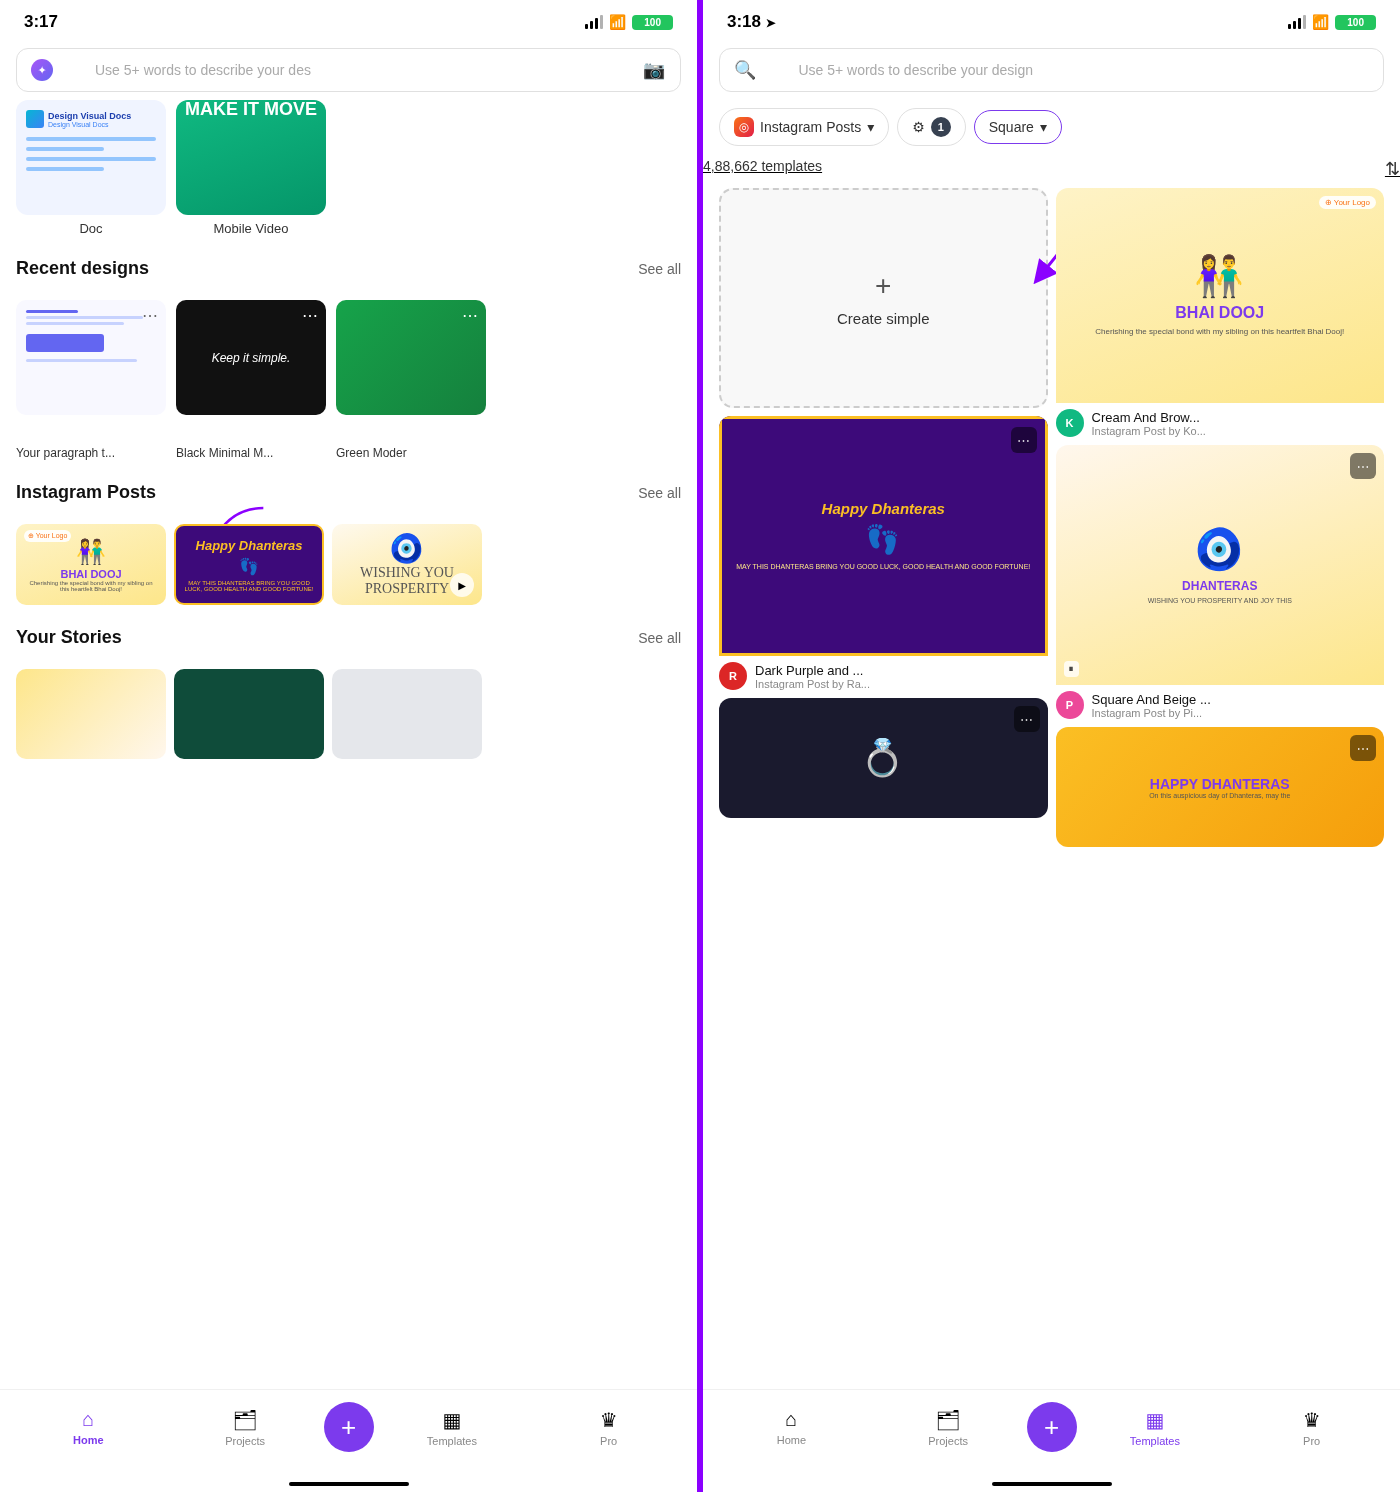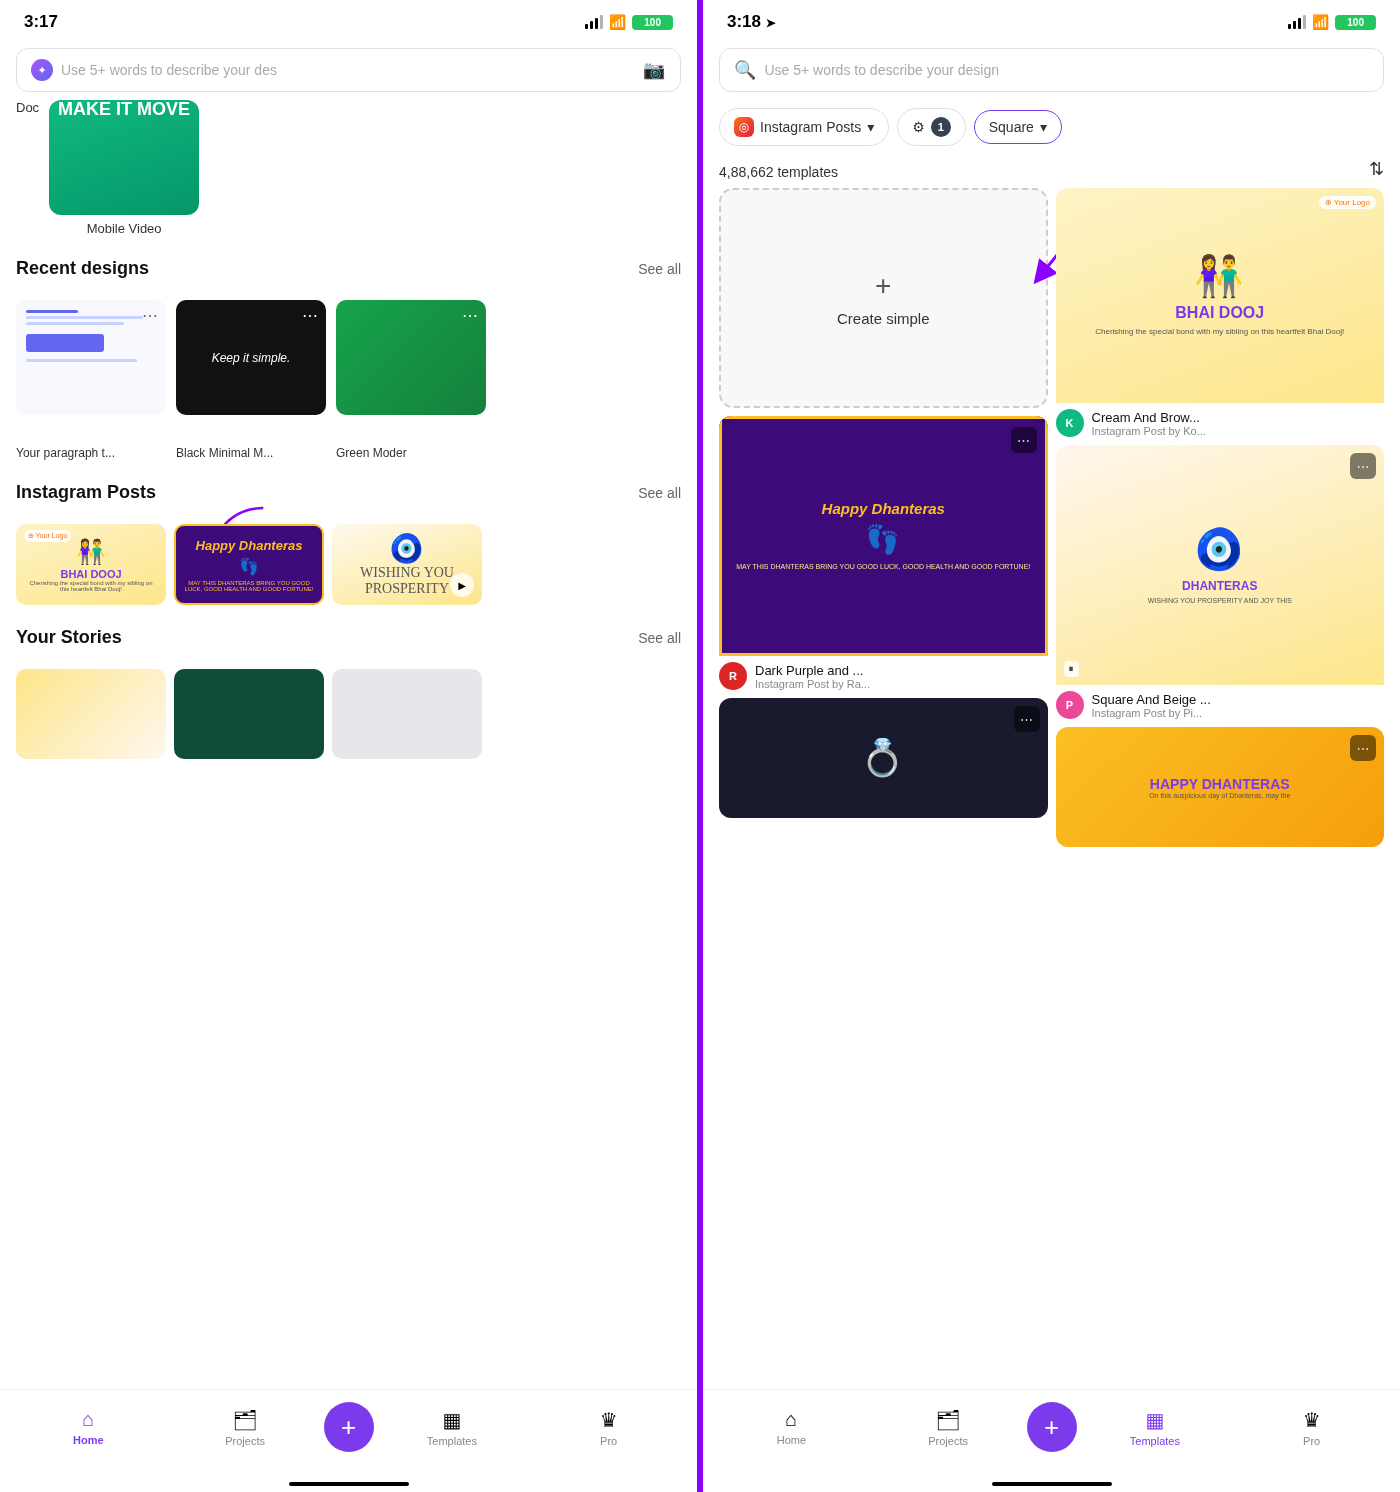--- a/index.html
+++ b/index.html
@@ -79,21 +79,21 @@
       width: 22px;
       height: 22px;
       background: linear-gradient(135deg, #a855f7, #6366f1);
       border-radius: 50%;
       display: flex; align-items: center; justify-content: center;
       color: #fff;
       font-size: 11px;
       flex-shrink: 0;
     }
     .search-plain-icon { font-size: 18px; color: #666; flex-shrink: 0; }
-    .search-placeholder { color: #aaa; font-size: 14px; flex: 1; }
+    .search-placeholder { color: #aaa; font-size: 14px; flex: 1; margin-left: 34px; }
     .camera-icon { font-size: 18px; color: #666; }
 
     
     .design-types {
       display: flex;
       gap: 10px;
       padding: 0 16px 8px;
       overflow-x: auto;
     }
     .design-type-card {
@@ -386,22 +386,23 @@
       font-size: 11px;
       font-weight: 600;
       width: 20px; height: 20px;
       border-radius: 50%;
       display: flex; align-items: center; justify-content: center;
     }
 
     .template-count-row {
       display: flex;
       justify-content: space-between;
-      align-items: flex-end;
-      padding: 4px 16px 8px;
+      align-items: flex-start;
+      padding: 4px 0 8px;
+      text-decoration: underline;
     }
     .template-count { font-size: 14px; color: #333; }
     .sort-icon { font-size: 18px; color: #333; }
 
     
     .template-grid {
       display: flex;
       gap: 8px;
       padding: 0 16px;
       flex: 1;
@@ -571,20 +572,33 @@
 
     <div class="search-bar">
       <div class="search-ai-icon">✦</div>
       <span class="search-placeholder">Use 5+ words to describe your des</span>
       <span class="camera-icon">📷</span>
     </div>
 
     <div class="design-types">
 
       <div class="design-type-card">
+        <div class="design-type-thumbnail doc-thumb">
+          <div class="doc-thumb-header">
+            <div class="doc-thumb-icon"></div>
+            <div>
+              <div class="doc-thumb-title">Design Visual Docs</div>
+              <div class="doc-thumb-subtitle">Design Visual Docs</div>
+            </div>
+          </div>
+          <div class="doc-line"></div>
+          <div class="doc-line short"></div>
+          <div class="doc-line"></div>
+          <div class="doc-line short"></div>
+        </div>
         <span class="design-type-name">Doc</span>
       </div>
 
       <div class="design-type-card">
         <div class="design-type-thumbnail">
           <div class="mobile-video-thumb">
             <div class="make-it-move-text">MAKE IT MOVE</div>
           </div>
         </div>
         <span class="design-type-name">Mobile Video</span>

